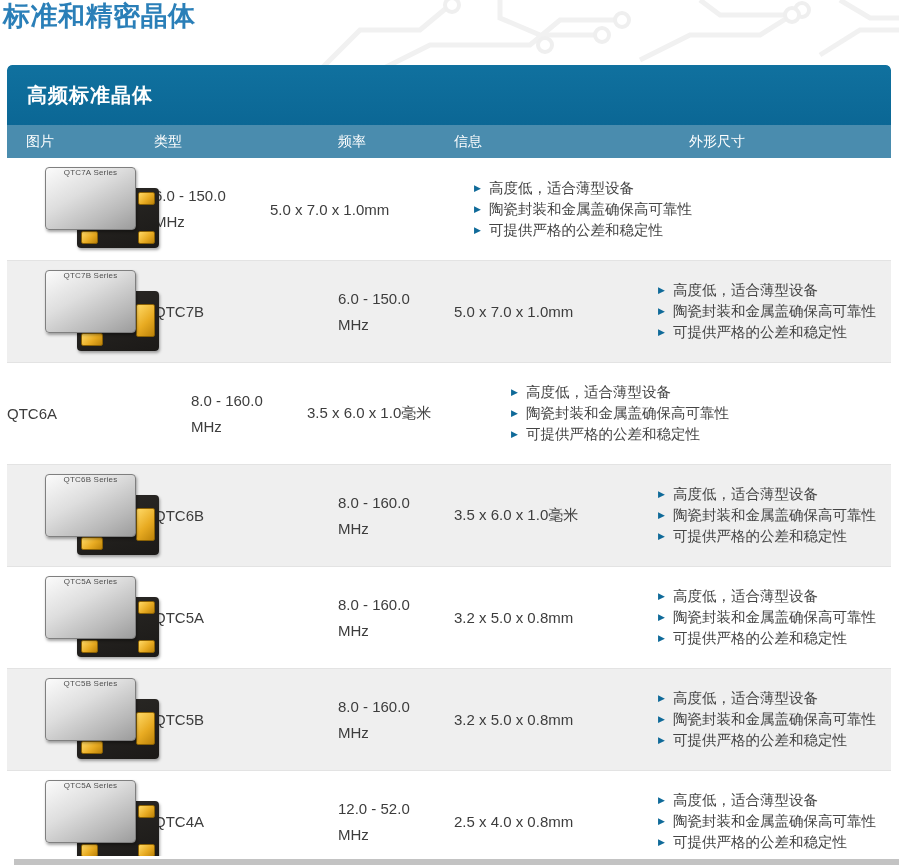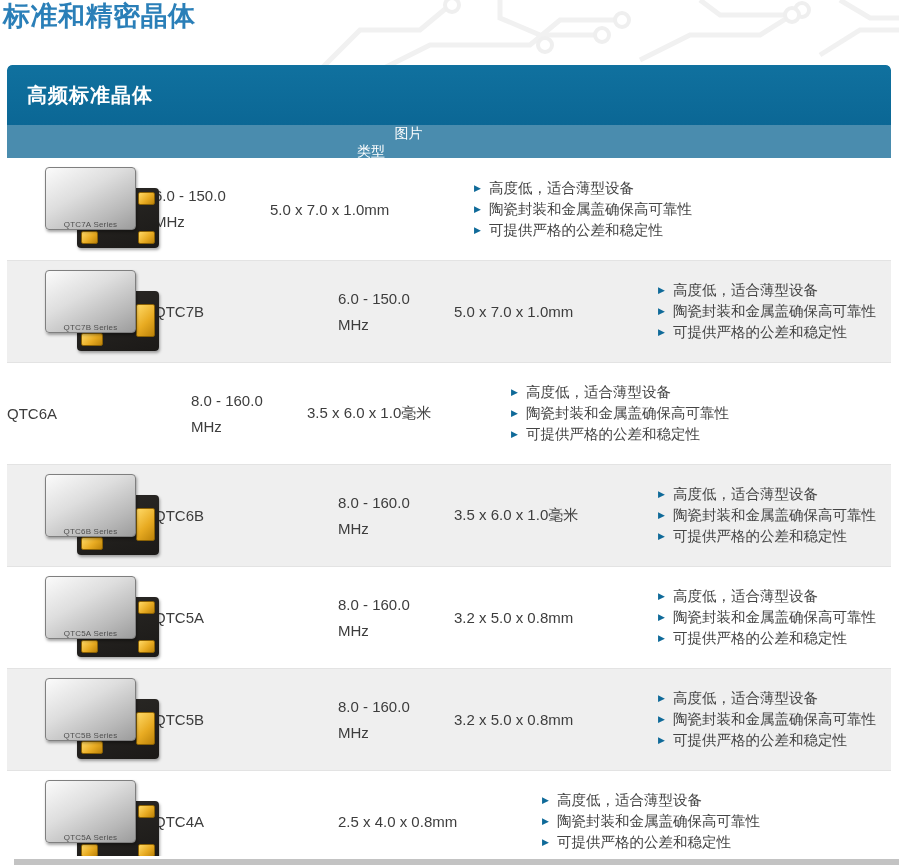--- a/index.html
+++ b/index.html
@@ -19,21 +19,21 @@
   }
   .panel-header {
     height:60px; background:linear-gradient(180deg,#10719f,#0b6795);
     border-radius:5px 5px 0 0; display:flex; align-items:center;
     padding-left:20px;
     text-align:right;
   }
   .panel-header span { color:#ffffff; font-size:20px; font-weight:700; letter-spacing:1px; }
   .thead {
     height:33px; background:#4a8cae; display:flex; align-items:center;
-    color:#ffffff; font-size:14px;flex-direction:column;
+    color:#ffffff; font-size:14px;
   }
   .th { flex:none; }
   .c1 { width:147px; padding-left:19px; }
   .c2 { width:184px; }
   .c3 { width:116px; }
   .c4 { width:202px; }
   .c5 { flex:1 1 auto; }
   .row {
     display:flex; align-items:center; min-height:102px; background:#ffffff;
     border-top:1px solid #e3e3e3; font-size:15px; color:#3d3d3d;
@@ -64,21 +64,21 @@
   .variant-a .p2 { left:4px;  bottom:4px; width:17px; height:13px; }
   .variant-a .p3 { right:4px; top:4px;    width:17px; height:13px; }
   .variant-a .p4 { right:4px; bottom:4px; width:17px; height:13px; }
   .variant-b .p1 { left:4px;  bottom:5px; width:22px; height:13px; }
   .variant-b .p2 { right:4px; top:13px;   width:19px; height:33px; }
   .chip-silver {
     position:absolute; left:6px; top:0; width:91px; height:63px;
     background:linear-gradient(150deg,#fbfbfb 0%,#dedede 40%,#b9b9b9 75%,#9c9c9c 100%);
     border:1px solid #7f7f7f; border-radius:4px;
     box-shadow:1px 2px 3px rgba(0,0,0,0.35);
-    display:flex; align-items:flex-end; justify-content:center;
+    display:flex; align-items:flex-start; justify-content:center;
   }
   .chip-label { font-size:8px; color:#4f4f4f; letter-spacing:0.2px; }
   .bottom-strip {
     position:absolute; left:14px; right:0; bottom:0; height:6px;
     background:#c3c3c3; z-index:3;
   }
 </style>
 </head>
 <body>
 
@@ -105,22 +105,22 @@
 <h1 class="page-title">标准和精密晶体</h1>
 
 <div class="panel">
   <div class="panel-header">
     <span>高频标准晶体</span>
   </div>
   <div class="thead">
     <div class="th c1">图片</div>
     <div class="th c2">类型</div>
     <div class="th c3">频率</div>
+    <div class="th c5">信息</div>
     <div class="th c4">外形尺寸</div>
-    <div class="th c5">信息</div>
   </div>
   <div id="table-body">
       <div class="row">
         <div class="cell c1">
           <div class="chip-img variant-a">
             <div class="chip-black">
               <i class="pad p1"></i>
               <i class="pad p2"></i>
               <i class="pad p3"></i>
               <i class="pad p4"></i>
@@ -308,20 +308,21 @@
               <i class="pad p2"></i>
               <i class="pad p3"></i>
               <i class="pad p4"></i>
             </div>
             <div class="chip-silver">
               <span class="chip-label">QTC5A Series</span>
             </div>
           </div>
         </div>
         <div class="cell c2">QTC4A</div>
+        <div class="cell c3"><span>12.0 - 52.0 MHz</span></div>
         <div class="cell c4">2.5 x 4.0 x 0.8mm</div>
         <div class="cell c5">
           <ul class="info-list">
             <li class="info-item">
               <span class="arrow">▶</span>
               <span>高度低，适合薄型设备</span>
             </li>
             <li class="info-item">
               <span class="arrow">▶</span>
               <span>陶瓷封装和金属盖确保高可靠性</span>

